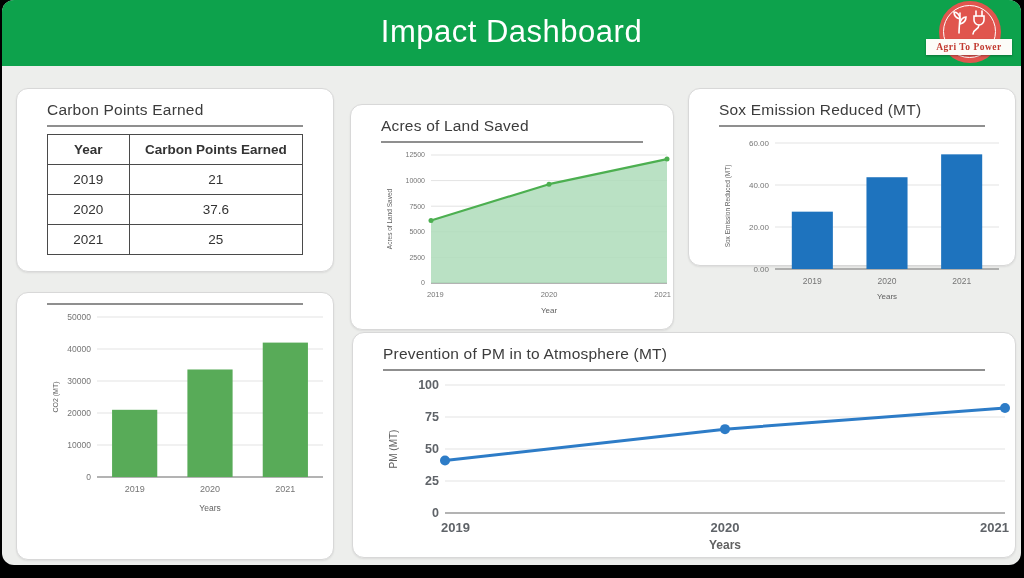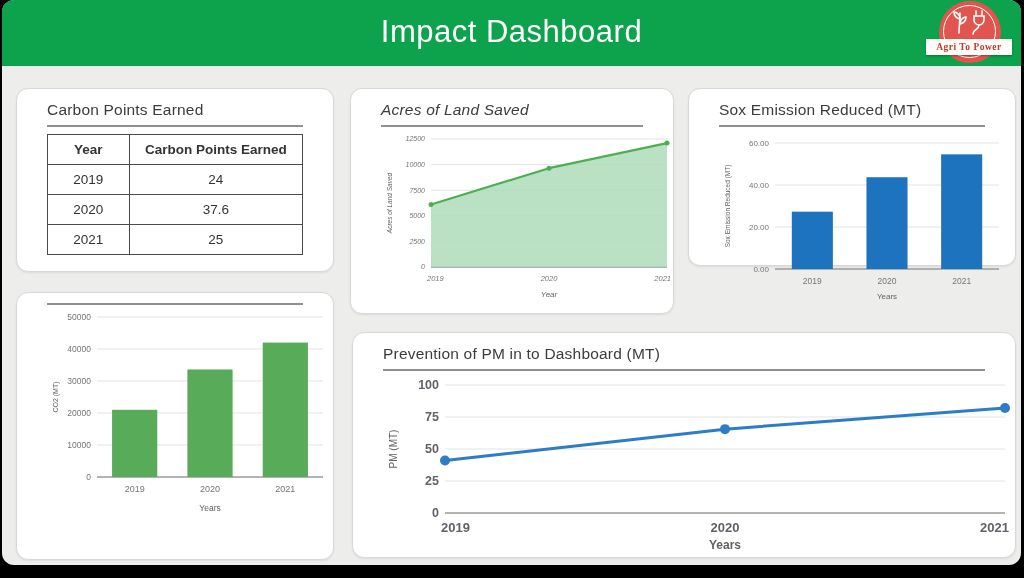--- a/index.html
+++ b/index.html
@@ -33,21 +33,21 @@
     box-shadow:0 1px 2px rgba(0,0,0,.3);
   }
   
   .panel{
     position:absolute;background:#fff;border:1px solid #d8d8d8;border-radius:12px;
     box-shadow:0 1px 2px rgba(0,0,0,.08);padding:10px 30px;box-sizing:border-box;
   }
   .panel h2{margin:2px 0 6px;font-size:15.5px;font-weight:400;color:#3c3c3c;letter-spacing:.2px;}
   .rule{border:none;border-top:2px solid #8f8f8f;margin:0 0 4px;}
   #p-carbon{left:14px;top:88px;width:318px;height:184px;}
-  #p-acres {left:348px;top:88px;width:324px;height:226px;font-style:italic;}
+  #p-acres {left:348px;top:104px;width:324px;height:226px;}
   #p-sox   {left:686px;top:88px;width:328px;height:178px;}
   #p-co2   {left:14px;top:292px;width:318px;height:268px;}
   #p-pm    {left:350px;top:332px;width:664px;height:226px;}
   
   table{width:100%;border-collapse:collapse;margin-top:7px;}
   th,td{border:1px solid #4a4a4a;text-align:center;font-size:13.5px;color:#333;padding:7px 4px;}
   th{font-weight:700;}
   col.c-year{width:32%;}
   svg.chart{display:block;margin:2px auto 0;}
 </style>
@@ -86,21 +86,21 @@
         </colgroup>
     <thead>
           <tr>
             <th>Year</th>
             <th>Carbon Points Earned</th>
           </tr>
         </thead>
         <tbody>
           <tr>
             <td>2019</td>
-            <td>24</td>
+            <td>21</td>
           </tr>
           <tr>
             <td>2020</td>
             <td>37.6</td>
           </tr>
           <tr>
             <td>2021</td>
             <td>25</td>
           </tr>
         </tbody>
@@ -179,21 +179,21 @@
         <rect x="140.4" y="60.47999999999999" width="45.199999999999996" height="107.52000000000001" fill="#58ab58"></rect>
         <text x="163" y="183" fill="#757575" font-size="9" text-anchor="middle" font-family="Liberation Sans, sans-serif" font-weight="400">2020</text>
         <rect x="215.73333333333332" y="33.599999999999994" width="45.199999999999996" height="134.4" fill="#58ab58"></rect>
         <text x="238.33333333333331" y="183" fill="#757575" font-size="9" text-anchor="middle" font-family="Liberation Sans, sans-serif" font-weight="400">2021</text>
         <text x="11" y="88" fill="#616161" font-size="7" text-anchor="middle" font-family="Liberation Sans, sans-serif" transform="rotate(-90 11 88)">CO2 (MT)</text>
         <text x="163" y="202" fill="#616161" font-size="8.5" text-anchor="middle" font-family="Liberation Sans, sans-serif" font-weight="400">Years</text>
       </svg>
   </section>
 
   <section class="panel" id="p-pm">
-    <h2>Prevention of PM in to Dashboard (MT)</h2>
+    <h2>Prevention of PM in to Atmosphere (MT)</h2>
     <hr class="rule">
     <svg class="chart" width="634" height="178" viewBox="0 0 634 178">
         <text x="56" y="142.375" fill="#5f6368" font-size="12.5" text-anchor="end" font-family="Liberation Sans, sans-serif" font-weight="600">0</text>
         <line x1="62" x2="622" y1="106" y2="106" stroke="#e3e3e3" stroke-width="1"></line>
         <text x="56" y="110.375" fill="#5f6368" font-size="12.5" text-anchor="end" font-family="Liberation Sans, sans-serif" font-weight="600">25</text>
         <line x1="62" x2="622" y1="74" y2="74" stroke="#e3e3e3" stroke-width="1"></line>
         <text x="56" y="78.375" fill="#5f6368" font-size="12.5" text-anchor="end" font-family="Liberation Sans, sans-serif" font-weight="600">50</text>
         <line x1="62" x2="622" y1="42" y2="42" stroke="#e3e3e3" stroke-width="1"></line>
         <text x="56" y="46.375" fill="#5f6368" font-size="12.5" text-anchor="end" font-family="Liberation Sans, sans-serif" font-weight="600">75</text>
         <line x1="62" x2="622" y1="10" y2="10" stroke="#e3e3e3" stroke-width="1"></line>

